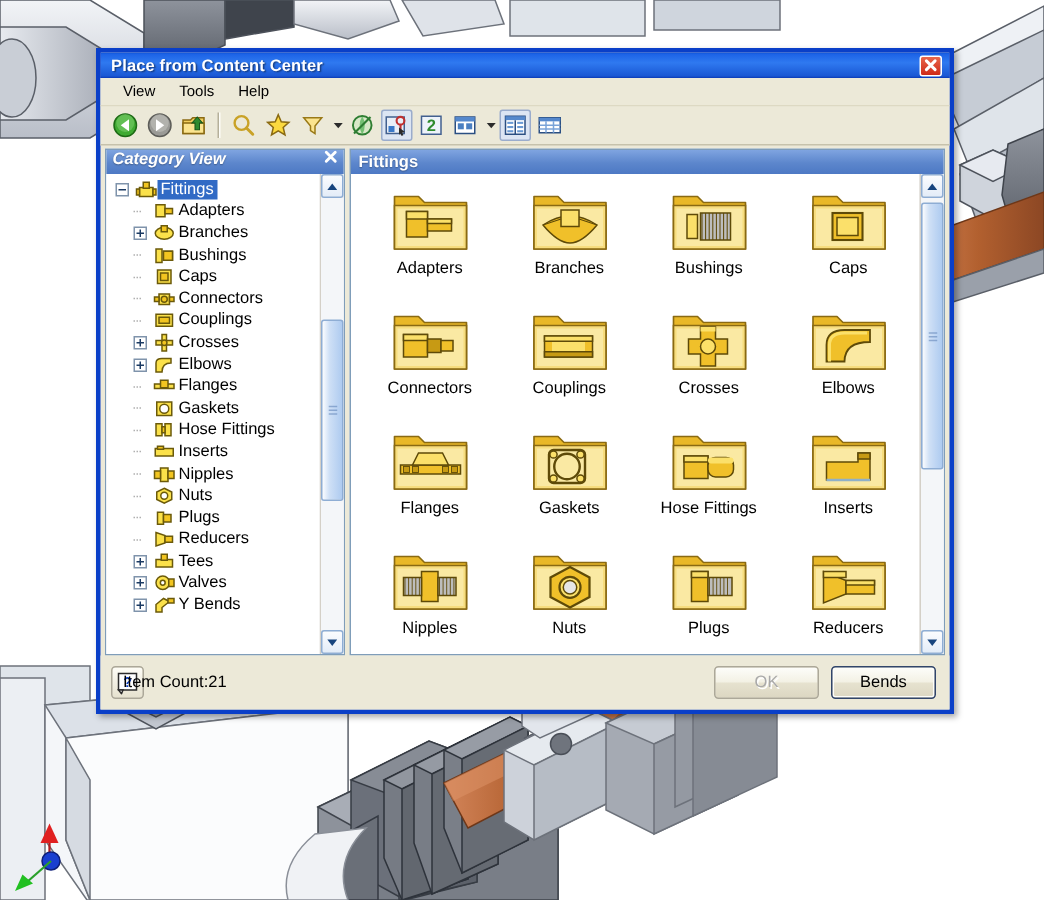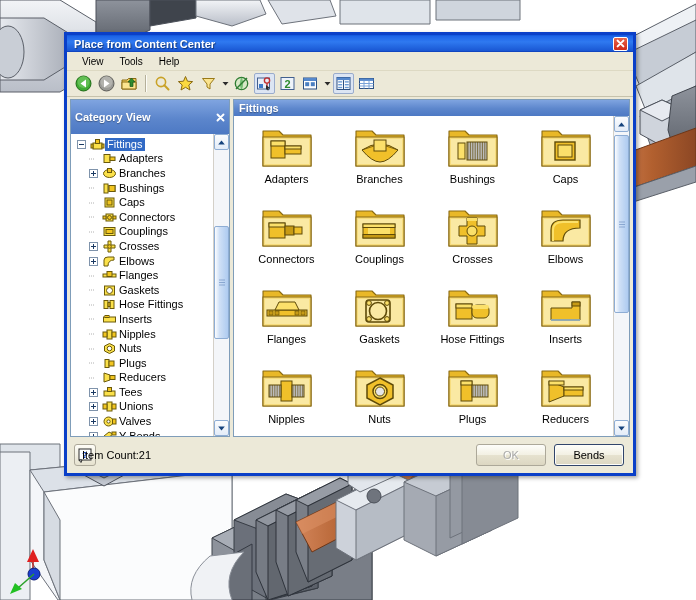--- a/index.html
+++ b/index.html
@@ -108,25 +108,26 @@
 
   
   #left-panel {
     width: 160px;
     display: flex; flex-direction: column;
     border: 1px solid #7f9db9;
     background: #fff;
     min-height: 0;
   }
   #left-header {
-    height: 34px;
+    height: 16px;
     background: linear-gradient(to bottom, #7fa4e0, #5c86cc 55%, #4d79c4);
-    display:flex; align-items:center;
+    display:flex; align-items:flex-start;
     padding: 0 3px 0 4px;
     flex-shrink: 0;
+    font-style: italic;
   }
   #left-header-title {
     flex:1; color:#fff; font-size:11px; font-weight:bold;
     text-shadow: 0px 1px 1px rgba(0,0,0,0.3);
     white-space:nowrap;
   }
   #left-close { cursor:pointer; padding:0 1px; display:flex;}
   #tree-wrap {
     flex:1; display:flex; min-height:0;
     background:#fff;
@@ -846,33 +847,20 @@
                 </svg>
               </span>
               <span class="tlbl">Tees</span>
             </div>
             <div class="tnode indent1">
               <span class="twist">
                 <span class="box plus"></span>
               </span>
               <span class="tico">
                 <svg width="15" height="13" viewBox="0 0 15 13">
-                  <rect x="5" y="2" width="5" height="9" fill="#fbe14a" stroke="#6b5a0a"></rect>
-                  <rect x="1" y="4" width="4" height="5" fill="#f2c520" stroke="#6b5a0a"></rect>
-                  <rect x="10" y="4" width="4" height="5" fill="#f2c520" stroke="#6b5a0a"></rect>
-                </svg>
-              </span>
-              <span class="tlbl">Unions</span>
-            </div>
-            <div class="tnode indent1">
-              <span class="twist">
-                <span class="box plus"></span>
-              </span>
-              <span class="tico">
-                <svg width="15" height="13" viewBox="0 0 15 13">
                   <circle cx="6.5" cy="6.5" r="4.5" fill="#fbe14a" stroke="#6b5a0a"></circle>
                   <rect x="10.5" y="4" width="3.5" height="5" fill="#f2c520" stroke="#6b5a0a"></rect>
                   <circle cx="6.5" cy="6.5" r="1.6" fill="#fff" stroke="#6b5a0a"></circle>
                 </svg>
               </span>
               <span class="tlbl">Valves</span>
             </div>
             <div class="tnode indent1">
               <span class="twist">
                 <span class="box plus"></span>

